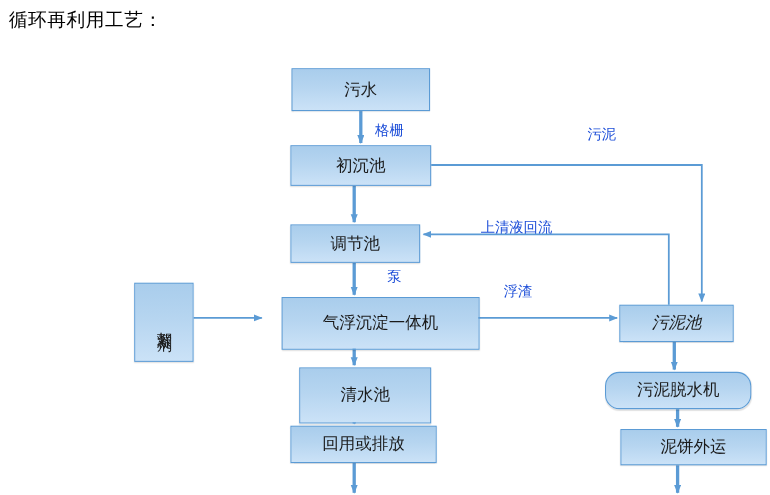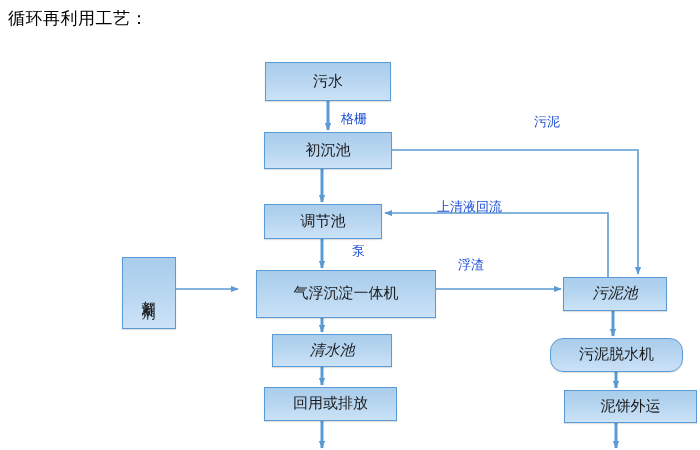--- a/index.html
+++ b/index.html
@@ -104,21 +104,21 @@
 
     <line x1="616" y1="423" x2="616" y2="448" stroke="#5B9BD5" stroke-width="3" marker-end="url(#arrow)"></line>
   </svg>
 
   <div class="node" style="left: 264px; top: 132px; width: 128px; height: 37px;">初沉池</div>
   <div class="node" style="left: 265px; top: 62px; width: 126px; height: 39px;">污水</div>
   <div class="node" style="left: 264px; top: 204px; width: 118px; height: 35px;">调节池</div>
   <div class="node vertical" style="left: 122px; top: 257px; width: 54px; height: 72px;">絮凝剂</div>
   <div class="node" style="left: 256px; top: 270px; width: 180px; height: 48px;">气浮沉淀一体机</div>
   <div class="node" style="left: 563px; top: 277px; width: 104px; height: 34px; font-style: italic;">污泥池</div>
-  <div class="node" style="left: 272px; top: 334px; width: 120px; height: 33px; font-style: italic;">清水池</div>
+  <div class="node" style="left: 272px; top: 334px; width: 120px; height: 51px;">清水池</div>
   <div class="node" style="left: 550px; top: 338px; width: 133px; height: 34px; border-radius: 13px;">污泥脱水机</div>
   <div class="node" style="left: 264px; top: 387px; width: 133px; height: 34px;">回用或排放</div>
   <div class="node" style="left: 564px; top: 390px; width: 133px; height: 33px;">泥饼外运</div>
 
   <div class="edge-label" style="left: 341px; top: 110px;">格栅</div>
   <div class="edge-label" style="left: 492px; top: 113px; margin-left: 42px;">污泥</div>
   <div class="edge-label" style="left: 437px; top: 198px;">上清液回流</div>
   <div class="edge-label" style="left: 352px; top: 242px;">泵</div>
   <div class="edge-label" style="left: 458px; top: 256px;">浮渣</div>
 

